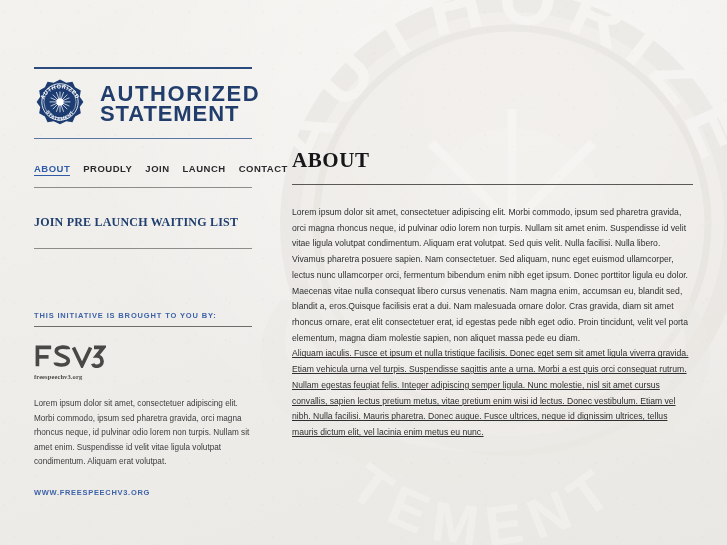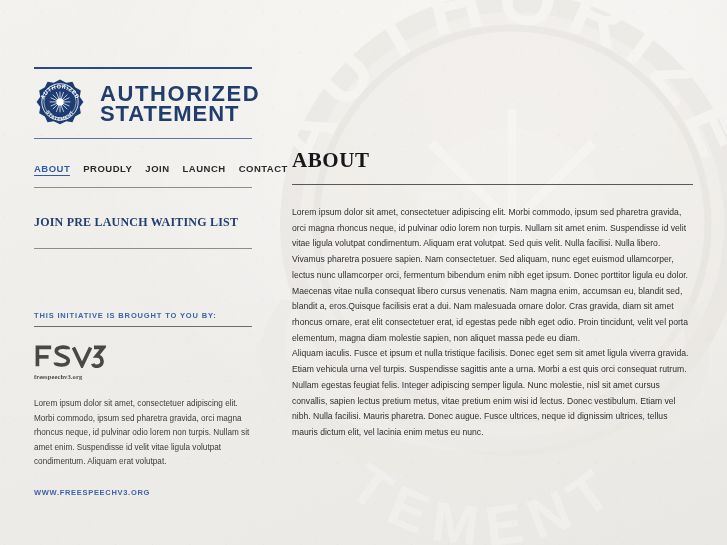--- a/index.html
+++ b/index.html
@@ -226,21 +226,21 @@
     margin-top: 11px;
   }
 
   #body-copy { margin-top: 20px; }
   #body-copy p {
     font-size: 8.6px;
     line-height: 1.83;
     color: #2f2f31;
     text-align: left;
   }
-  #body-copy p + p { margin-top: 0; }
+  #body-copy p + p { margin-top: 0; text-decoration: underline; }
 </style>
 </head>
 <body>
 
 <div id="page">
 
   <svg id="watermark" viewBox="0 0 520 560">
     <defs>
       <path id="wm-arc" d="M 60,320 A 200,200 0 0 1 460,320"></path>
     </defs>

